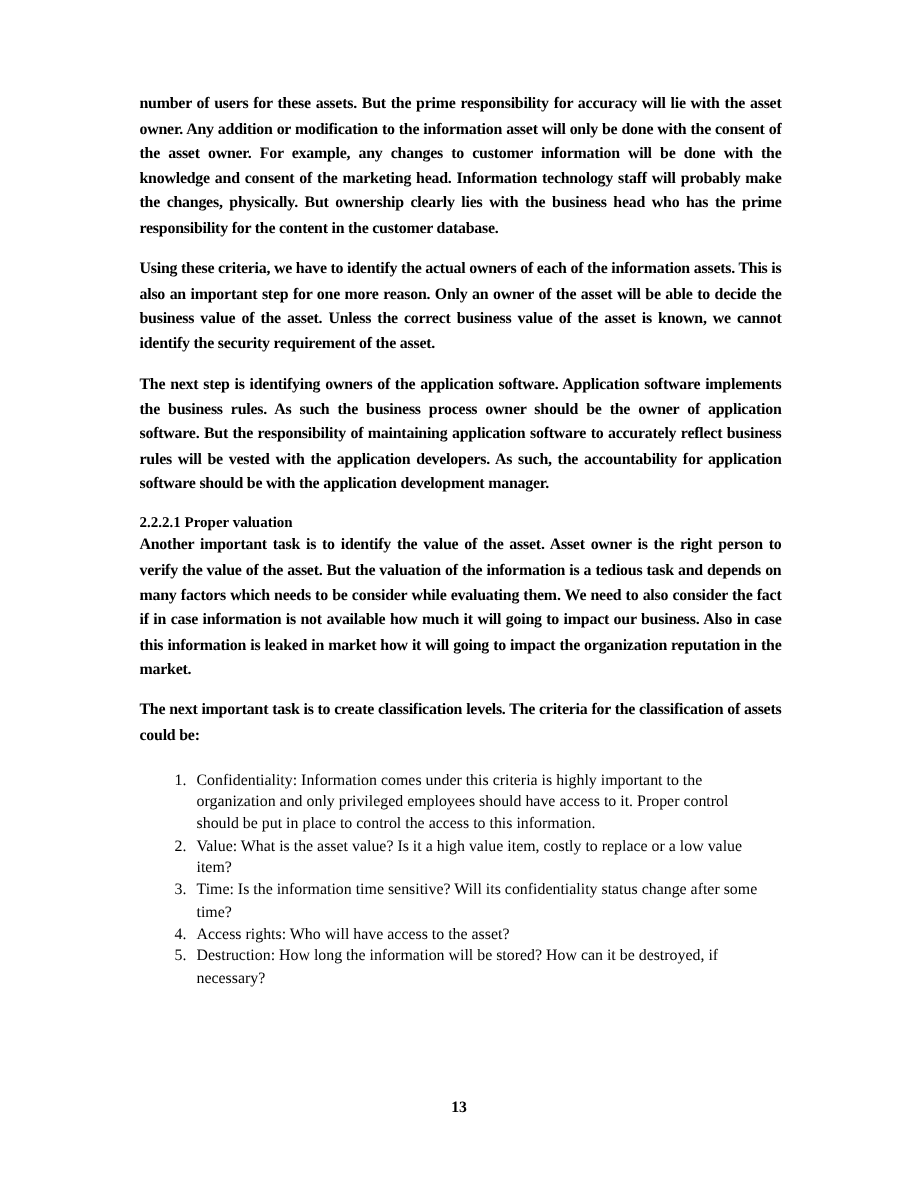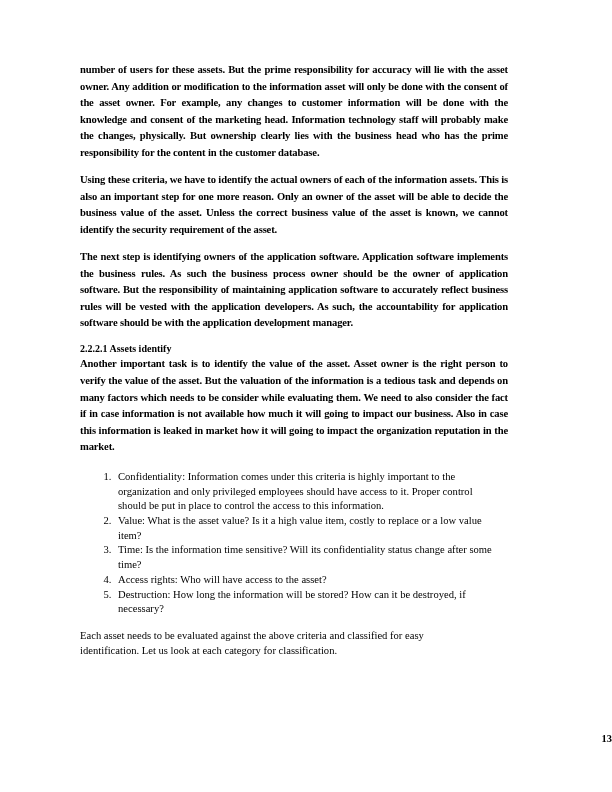--- a/index.html
+++ b/index.html
@@ -10,21 +10,21 @@
     body {
       width: 612px;
       height: 792px;
       position: relative;
       overflow: hidden;
       font-family: "Liberation Serif", "DejaVu Serif", serif;
       color: #000000;
     }
     .page {
       position: absolute;
-      left: 80px;
+      left: 93px;
       top: 62px;
       width: 428px;
     }
     .para {
       font-size: 10.6px;
       line-height: 16.6px;
       text-align: justify;
       margin: 0 0 10.5px 0;
       font-weight: bold;
       letter-spacing: -0.15px;
@@ -58,41 +58,41 @@
       line-height: 14.7px;
       font-weight: normal;
       margin: 0;
       width: 380px;
     }
     .page-number {
       position: absolute;
       left: 0;
       width: 612px;
       top: 733px;
-      text-align: right;
+      text-align: center;
       font-size: 10.5px;
       font-weight: bold;
     }
   </style>
 </head>
 <body>
 
 <div class="page">
   <p class="para">number of users for these assets. But the prime responsibility for accuracy will lie with the asset owner. Any addition or modification to the information asset will only be done with the consent of the asset owner. For example, any changes to customer information will be done with the knowledge and consent of the marketing head. Information technology staff will probably make the changes, physically. But ownership clearly lies with the business head who has the prime responsibility for the content in the customer database.</p>
   <p class="para">Using these criteria, we have to identify the actual owners of each of the information assets. This is also an important step for one more reason. Only an owner of the asset will be able to decide the business value of the asset. Unless the correct business value of the asset is known, we cannot identify the security requirement of the asset.</p>
   <p class="para">The next step is identifying owners of the application software. Application software implements the business rules. As such the business process owner should be the owner of application software. But the responsibility of maintaining application software to accurately reflect business rules will be vested with the application developers. As such, the accountability for application software should be with the application development manager.</p>
 
-  <h4 class="subheading">2.2.2.1 Assets identify</h4>
+  <h4 class="subheading">2.2.2.1 Proper valuation</h4>
   <p class="para">Another important task is to identify the value of the asset. Asset owner is the right person to verify the value of the asset. But the valuation of the information is a tedious task and depends on many factors which needs to be consider while evaluating them.  We need to also consider the fact if in case information is not available how much it will going to impact our business. Also in case this information is leaked in market how it will going to impact the organization reputation in the market.</p>
 
+  <p class="para tight">The next important task is to create classification levels. The criteria for the classification of assets could be:</p>
 
   <ol class="criteria">
     <li>Confidentiality: Information comes under this criteria is highly important to the organization and only privileged employees should have access to it. Proper control should be put in place to control the access to this information.</li>
     <li>Value: What is the asset value? Is it a high value item, costly to replace or a low value item?</li>
     <li>Time: Is the information time sensitive? Will its confidentiality status change after some time?</li>
     <li>Access rights: Who will have access to the asset?</li>
     <li>Destruction: How long the information will be stored? How can it be destroyed, if necessary?</li>
   </ol>
 
-  <p class="closing">Each asset needs to be evaluated against the above criteria and classified for easy identification. Let us look at each category for classification.</p>
 </div>
 
 <div class="page-number">13</div>
 
 </body></html>

